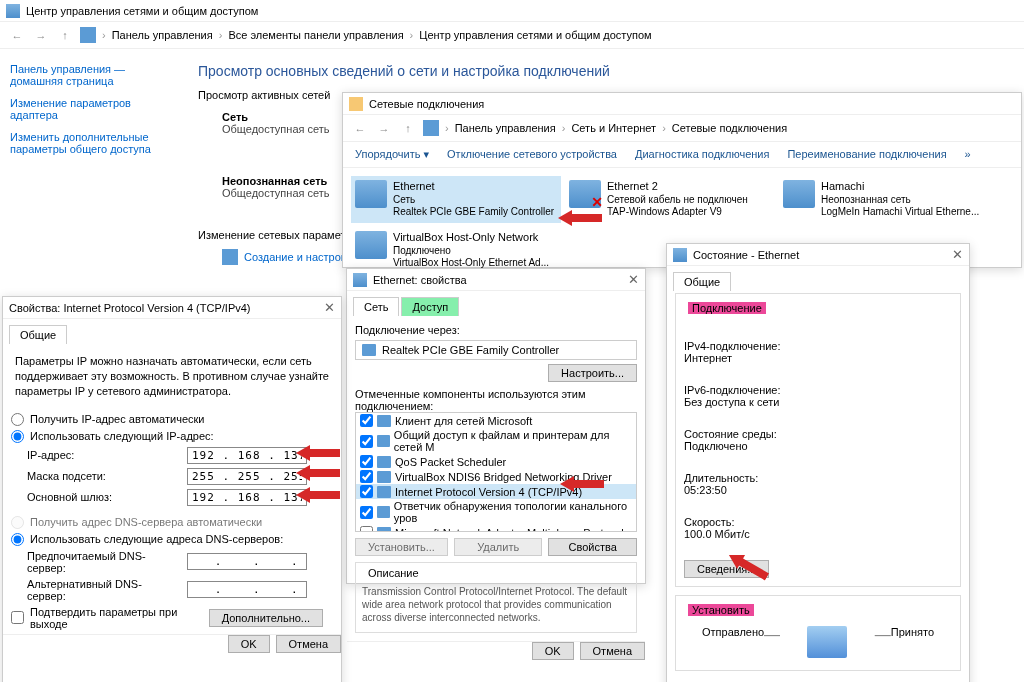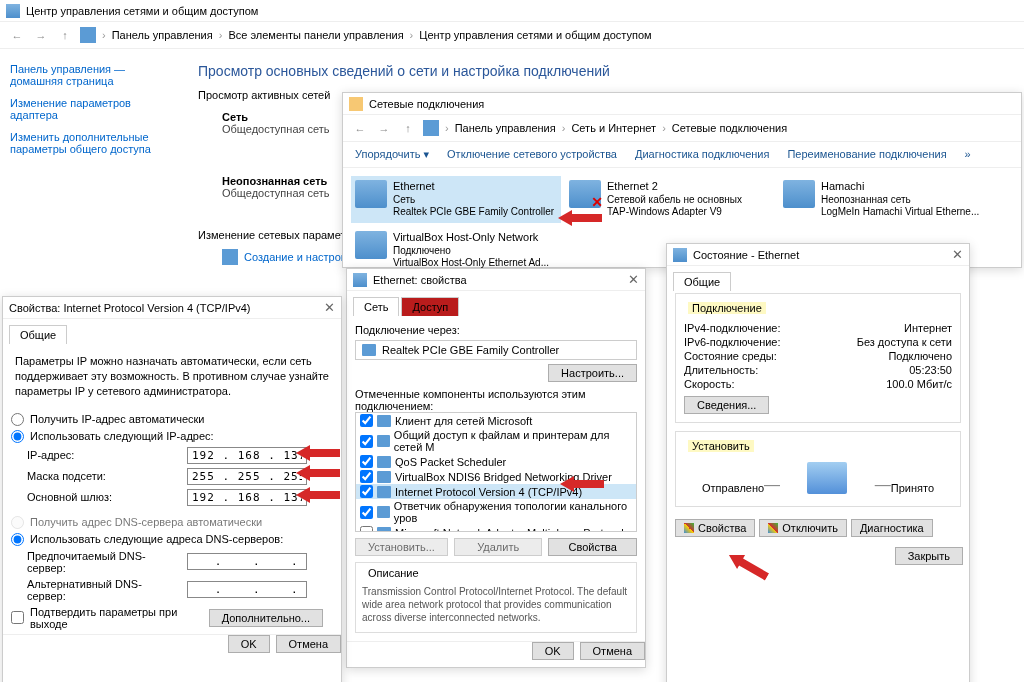--- a/index.html
+++ b/index.html
@@ -24,42 +24,42 @@
 .toolbar .tb-item { cursor: pointer; }
 .conn-grid { display: flex; flex-wrap: wrap; padding: 8px; gap: 4px; }
 .conn-item { display: flex; width: 210px; padding: 4px; gap: 6px; }
 .conn-item.selected { background: #cde6f7; }
 .conn-icon { width: 32px; height: 28px; background: linear-gradient(#7fb3e0,#4d8fcc); border-radius: 2px; position: relative; flex-shrink: 0; }
 .conn-icon.disabled::after { content:"✕"; position:absolute; bottom:-2px; right:-2px; color:#d00; font-size:14px; font-weight:bold; }
 .conn-text { font-size: 10px; line-height: 1.25; overflow: hidden; }
 .conn-text .cn-name { font-size:11px; }
 .tab-strip { display: flex; padding: 6px 6px 0 6px; }
 .tab { border: 1px solid #ccc; border-bottom: none; padding: 3px 10px; background: #fff; margin-right: 2px; font-size: 11px; }
-.tab.inactive { background: #b91c1c; }
+.tab.inactive { background: #86efac; }
 .group-box { border: 1px solid #ddd; margin: 8px; padding: 8px; font-size: 11px; }
-.group-title { margin: -14px 0 6px 4px; background:#fef9c3; display:inline-block; padding:0 4px; }
-.kv-row { display: flex; justify-content: space-between; margin: 2px 0; font-size: 11px; }
+.group-title { margin: -14px 0 6px 4px; background:#ec4899; display:inline-block; padding:0 4px; }
+.kv-row { display: flex; justify-content: space-between; margin: 20px 0; font-size: 11px; flex-direction: column; }
 .btn { border: 1px solid #adadad; background: #e1e1e1; padding: 2px 12px; font-size: 11px; cursor: pointer; }
 .btn-row { display: flex; gap: 6px; justify-content: flex-end; padding: 6px; }
 .ipv4-field-row { display:flex; align-items:center; margin:4px 24px; gap:10px; }
 .ipv4-field-row label { width:150px; }
 .ip-input { border:1px solid #888; padding:1px 4px; font-family: monospace; font-size:11px; width:120px; text-align:center; letter-spacing:1px; }
 .radio-row, .check-row { display:flex; align-items:center; gap:6px; margin:4px 8px; font-size:11px; }
 .listbox { border:1px solid #ccc; height:120px; overflow-y:scroll; font-size:11px; }
 .listbox .li-row { display:flex; align-items:center; gap:4px; padding:1px 4px; }
 .listbox .li-row.sel { background:#cde6f7; }
 .mini-icon { width:14px; height:12px; background:#5b9bd5; display:inline-block; border-radius:1px; }
 .arrow-red { position:absolute; pointer-events:none; }
 .arrow-red svg { display:block; }
 .desc-text { font-size:10px; color:#555; padding:4px 2px; line-height:1.3; }
 .dialog-btns { display:flex; gap:6px; justify-content:flex-end; border-top:1px solid #eee; }
 .status-btn { border:1px solid #adadad; background:#e1e1e1; padding:2px 8px; font-size:11px; display:flex; align-items:center; gap:4px; cursor:pointer; }
 .shield { width:10px; height:10px; background:linear-gradient(45deg,#3b8dd9,#ffcc00 50%,#d03030 50%,#3bbb3b); display:inline-block; }
 .eth-icon-big { width:40px; height:32px; background:linear-gradient(#a3cef1,#5390d9); margin:0 auto; border-radius:2px; position:relative; }
-.activity-row { display:flex; align-items:flex-end; justify-content:space-between; padding:4px 18px; }
+.activity-row { display:flex; align-items:flex-start; justify-content:space-between; padding:4px 18px; }
 </style>
 </head>
 <body>
 
 <div class="window" style="left:0;top:0;width:1024px;height:682px;border:none;">
   <div class="titlebar">
     <span class="icon" style="background:linear-gradient(#7fb3e0,#4d8fcc);"></span>
     <span>Центр управления сетями и общим доступом</span>
   </div>
   <div class="breadcrumb">
@@ -128,21 +128,21 @@
       <div class="conn-text">
         <div class="cn-name">Ethernet</div>
         <div>Сеть</div>
         <div>Realtek PCIe GBE Family Controller</div>
       </div>
     </div>
     <div class="conn-item">
       <div class="conn-icon disabled"></div>
       <div class="conn-text">
         <div class="cn-name">Ethernet 2</div>
-        <div>Сетевой кабель не основных</div>
+        <div>Сетевой кабель не подключен</div>
         <div>TAP-Windows Adapter V9</div>
       </div>
     </div>
     <div class="conn-item">
       <div class="conn-icon"></div>
       <div class="conn-text">
         <div class="cn-name">Hamachi</div>
         <div>Неопознанная сеть</div>
         <div>LogMeIn Hamachi Virtual Etherne...</div>
       </div>
@@ -210,21 +210,21 @@
         <span class="shield"></span>
         <span>Отключить</span>
       </button>
     <button class="status-btn">Диагностика</button>
   </div>
   <div class="btn-row">
       <button class="btn">Закрыть</button>
     </div>
 </div>
 
-<div class="window" style="left:346px; top:268px; width:300px; height:400px;">
+<div class="window" style="left:346px; top:268px; width:300px; height:316px;">
   <div class="titlebar">
     <span class="icon" style="background:linear-gradient(#7fb3e0,#4d8fcc);"></span>
     <span>Ethernet: свойства</span>
     <span class="close-x">✕</span>
   </div>
   <div class="tab-strip">
     <div class="tab">Сеть</div>
     <div class="tab inactive">Доступ</div>
   </div>
   <div style="padding:8px; font-size:11px;">

